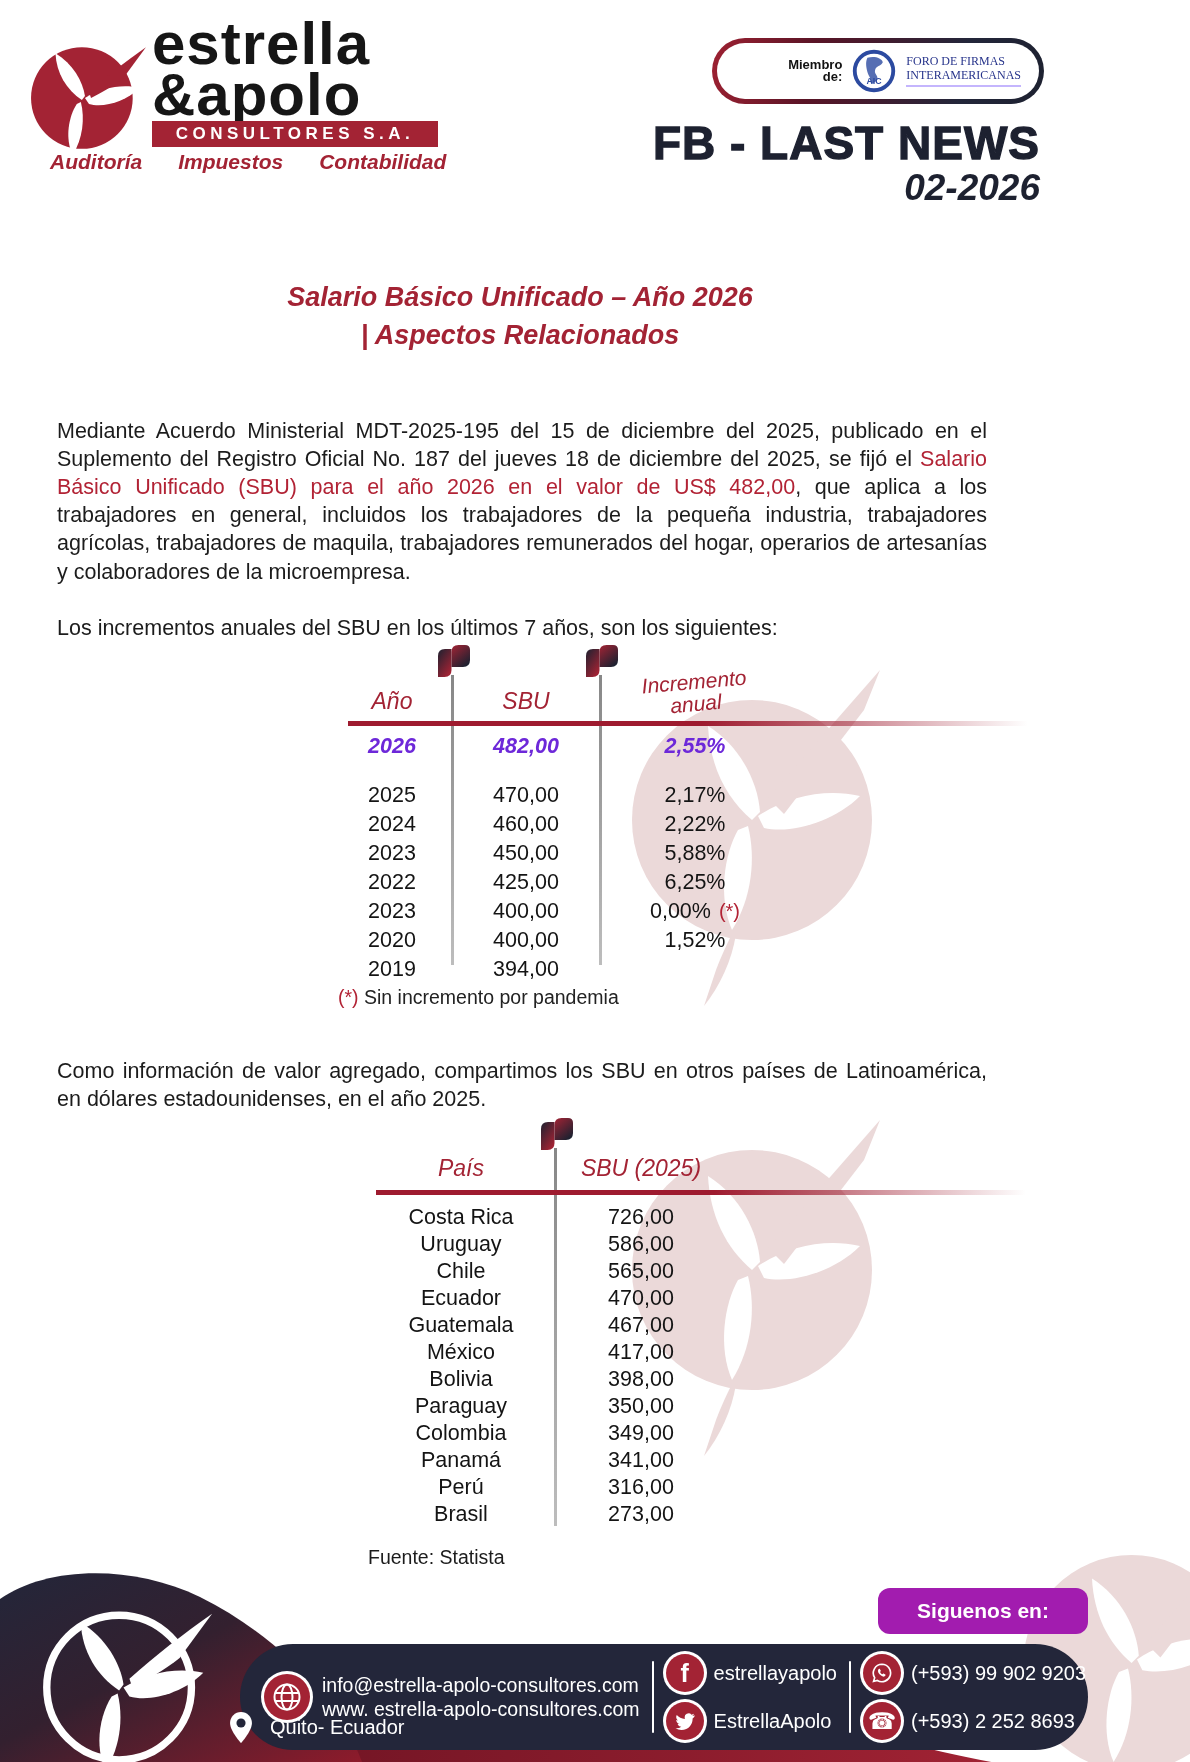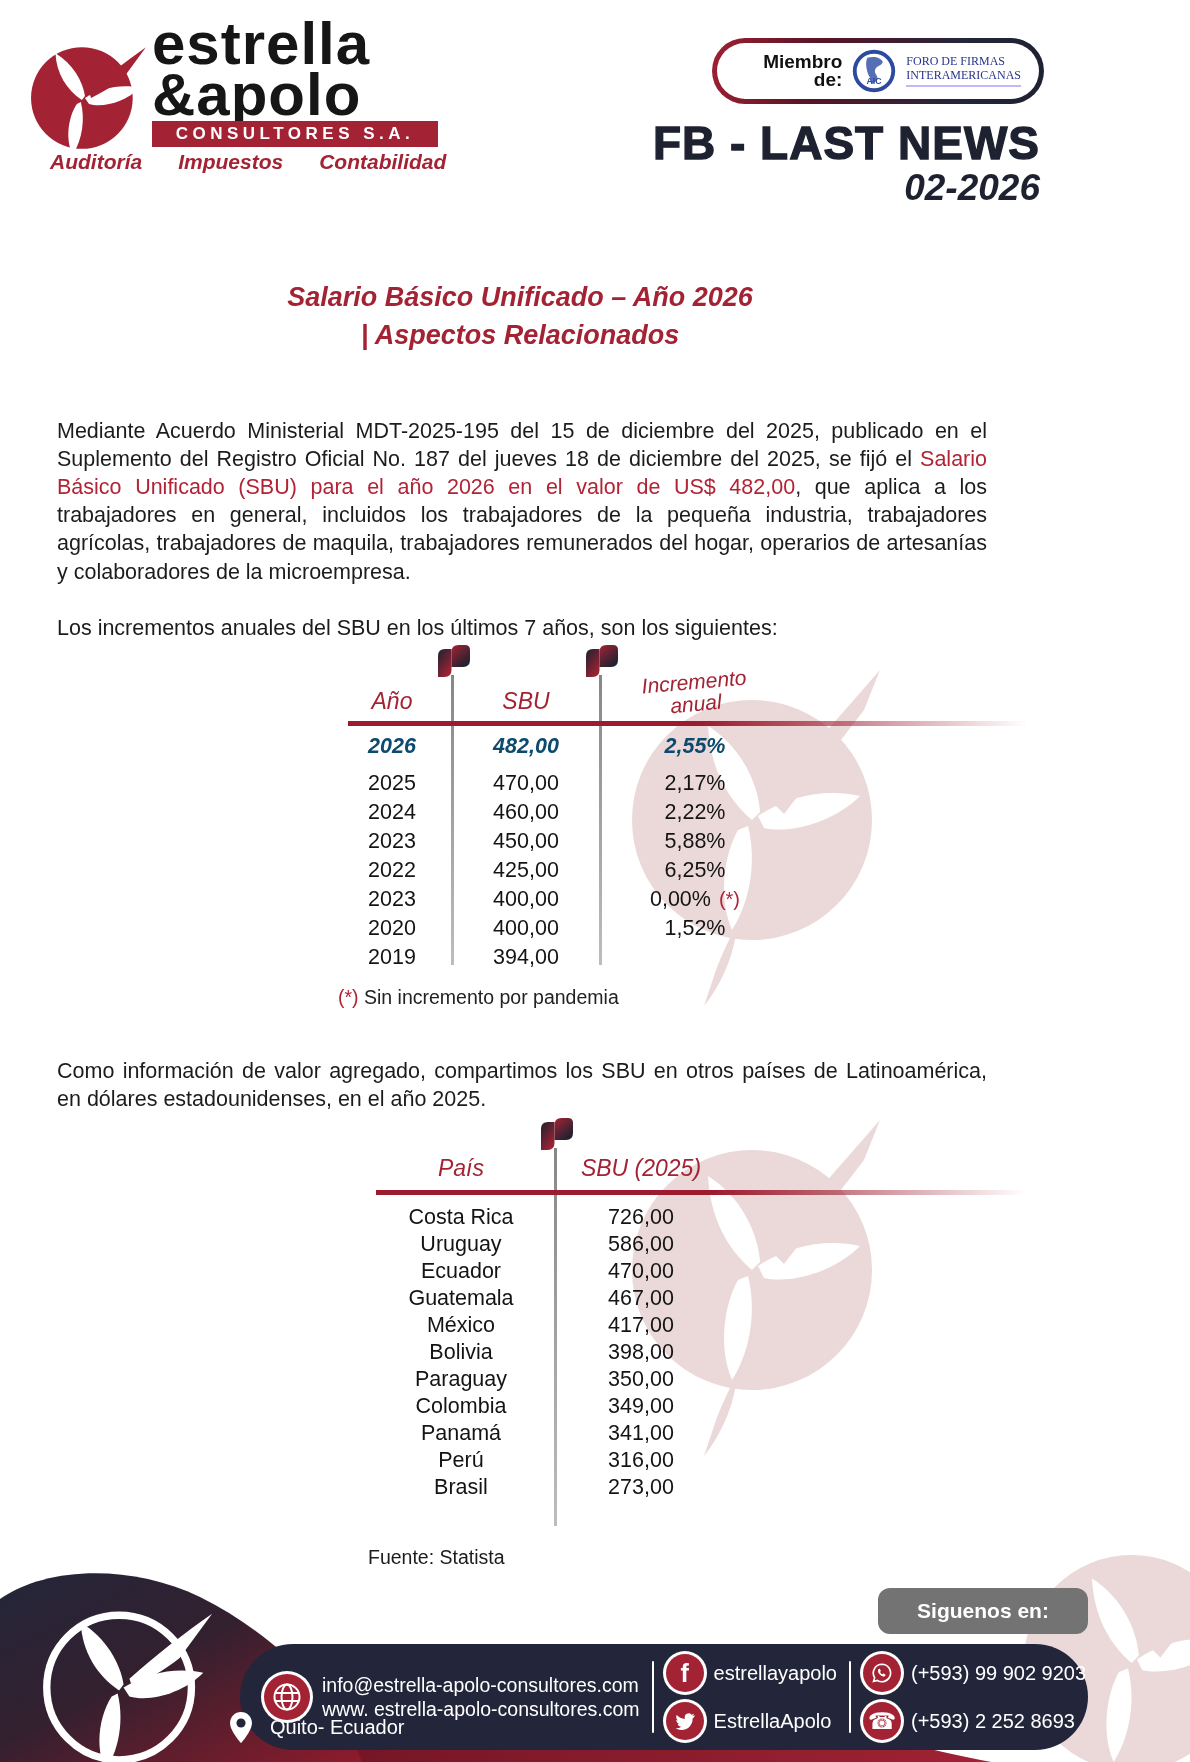--- a/index.html
+++ b/index.html
@@ -9,21 +9,21 @@
   .brand-mark{position:absolute;left:28px;top:34px;width:122px;height:130px;z-index:2;}
   .brand-type{position:absolute;left:152px;top:18px;width:300px;z-index:2;
               font-size:60px;font-weight:bold;letter-spacing:1px;line-height:51px;color:#161616;}
   .brand-banner{position:absolute;left:152px;top:121px;width:286px;z-index:2;background:#A32334;color:#fff;
                 font-weight:bold;font-size:17px;letter-spacing:4.5px;text-align:center;padding:3px 0;}
   .brand-services{position:absolute;left:50px;top:150px;width:392px;z-index:2;display:flex;justify-content:space-between;
                   color:#A32334;font-style:italic;font-weight:bold;font-size:21px;gap:36px;}
   .member-pill{position:absolute;left:712px;top:38px;width:332px;height:66px;z-index:2;border-radius:36px;
                background:linear-gradient(100deg,#9E2132 0%,#5A1426 30%,#23263A 75%,#1D2130 100%);padding:5px;box-sizing:border-box;}
   .member-inner{background:#fff;border-radius:30px;height:100%;display:flex;align-items:center;gap:10px;padding:0 12px;box-sizing:border-box;}
-  .member-label{font-weight:bold;font-size:19px;color:#111;text-align:right;line-height:0.95;margin-left:auto;}
+  .member-label{font-weight:bold;font-size:13px;color:#111;text-align:right;line-height:0.95;margin-left:auto;}
   .foro-text{color:#27348B;font-family:"Liberation Serif", serif;font-size:12px;line-height:1.15;
              border-bottom:2px solid #c4b5fd;padding-bottom:2px;margin-right:6px;}
   .masthead{position:absolute;left:640px;top:118px;width:400px;text-align:right;z-index:2;color:#1D2130;}
   .mast-title{font-size:46px;font-weight:bold;letter-spacing:1px;line-height:50px;-webkit-text-stroke:1.3px #1D2130;}
   .mast-issue{font-size:37px;font-weight:bold;font-style:italic;line-height:40px;}
   
   .art-title{position:absolute;left:200px;top:278px;width:640px;text-align:center;z-index:2;
              color:#A32334;font-weight:bold;font-style:italic;font-size:27px;line-height:38px;}
   .p1{position:absolute;left:57px;top:395px;width:930px;z-index:2;font-size:21.5px;line-height:28.2px;text-align:justify;}
   .red-txt{color:#B22335;}
@@ -44,31 +44,31 @@
   .t1 .t-head{width:458px;height:70px;grid-template-columns:120px 148px 190px;}
   .t2 .t-head{width:360px;height:64px;grid-template-columns:190px 170px;}
   .t-head .hc{text-align:center;}
   .inc-head{font-size:21px;line-height:22px;transform:rotate(-5deg);}
   .rule{position:absolute;height:4.5px;background:linear-gradient(90deg,#9E1B2F 0%,#9E1B2F 52%,rgba(158,27,47,0) 100%);}
   .t1 .rule{top:76px;left:16px;width:680px;}
   .t2 .rule{top:72px;left:10px;width:650px;}
   .t1-rows{position:absolute;top:86px;left:0;width:458px;}
   .t2-rows{position:absolute;top:86px;left:0;width:360px;}
   .t1-row{display:grid;grid-template-columns:120px 148px 190px;text-align:center;font-size:21.5px;line-height:29px;color:#141414;}
-  .t1-row.hl{color:#0c4a6e;font-weight:bold;font-style:italic;line-height:30px;margin-bottom:8px;}
+  .t1-row.hl{color:#6d28d9;font-weight:bold;font-style:italic;line-height:30px;margin-bottom:20px;}
   .t2-row{display:grid;grid-template-columns:190px 170px;text-align:center;font-size:21.5px;line-height:27px;color:#141414;}
   .note{color:#B22335;margin-left:8px;font-size:20px;font-style:normal;}
   .fn{position:absolute;left:338px;top:986px;z-index:2;font-size:19.5px;color:#222;}
   .fuente{position:absolute;left:368px;top:1546px;z-index:2;font-size:19.5px;color:#1c1c1c;}
   
   .wm{position:absolute;z-index:1;}
   .wm1{left:628px;top:630px;} .wm2{left:628px;top:1080px;} .wm3{left:1020px;top:1492px;}
   
   .footer-shapes{position:absolute;left:0;top:1547px;z-index:2;}
-  .follow-badge{position:absolute;left:878px;top:1588px;width:210px;height:46px;z-index:4;background:#737373;
+  .follow-badge{position:absolute;left:878px;top:1588px;width:210px;height:46px;z-index:4;background:#a21caf;
                 border-radius:12px;color:#fff;font-weight:bold;font-size:21px;display:flex;align-items:center;justify-content:center;}
   .contact-bar{position:absolute;left:240px;top:1644px;width:848px;height:106px;z-index:3;background:#23263A;
                border-radius:53px;display:flex;align-items:center;padding:0 24px;box-sizing:border-box;gap:12px;color:#fff;}
   .cb-web{font-size:19.5px;line-height:24px;white-space:nowrap;}
   .cb-sep{width:2px;height:72px;background:#fff;border-radius:2px;flex:0 0 auto;}
   .cb-col{display:flex;flex-direction:column;gap:10px;}
   .cb-row{display:flex;align-items:center;gap:10px;font-size:20px;white-space:nowrap;}
   .icon-circle{background:#A32334;border-radius:50%;box-shadow:0 0 0 3px #fff;display:flex;align-items:center;justify-content:center;flex:0 0 auto;}
   .ic-48{width:46px;height:46px;} .ic-38{width:38px;height:38px;}
   .fb-glyph{color:#fff;font-weight:bold;font-size:25px;line-height:1;}
@@ -259,20 +259,24 @@
     <div class="t2-rows" id="t2-rows">
         <div class="t2-row">
           <span>Costa Rica</span>
           <span>726,00</span>
         </div>
         <div class="t2-row">
           <span>Uruguay</span>
           <span>586,00</span>
         </div>
         <div class="t2-row">
+          <span>Chile</span>
+          <span>565,00</span>
+        </div>
+        <div class="t2-row">
           <span>Ecuador</span>
           <span>470,00</span>
         </div>
         <div class="t2-row">
           <span>Guatemala</span>
           <span>467,00</span>
         </div>
         <div class="t2-row">
           <span>México</span>
           <span>417,00</span>

